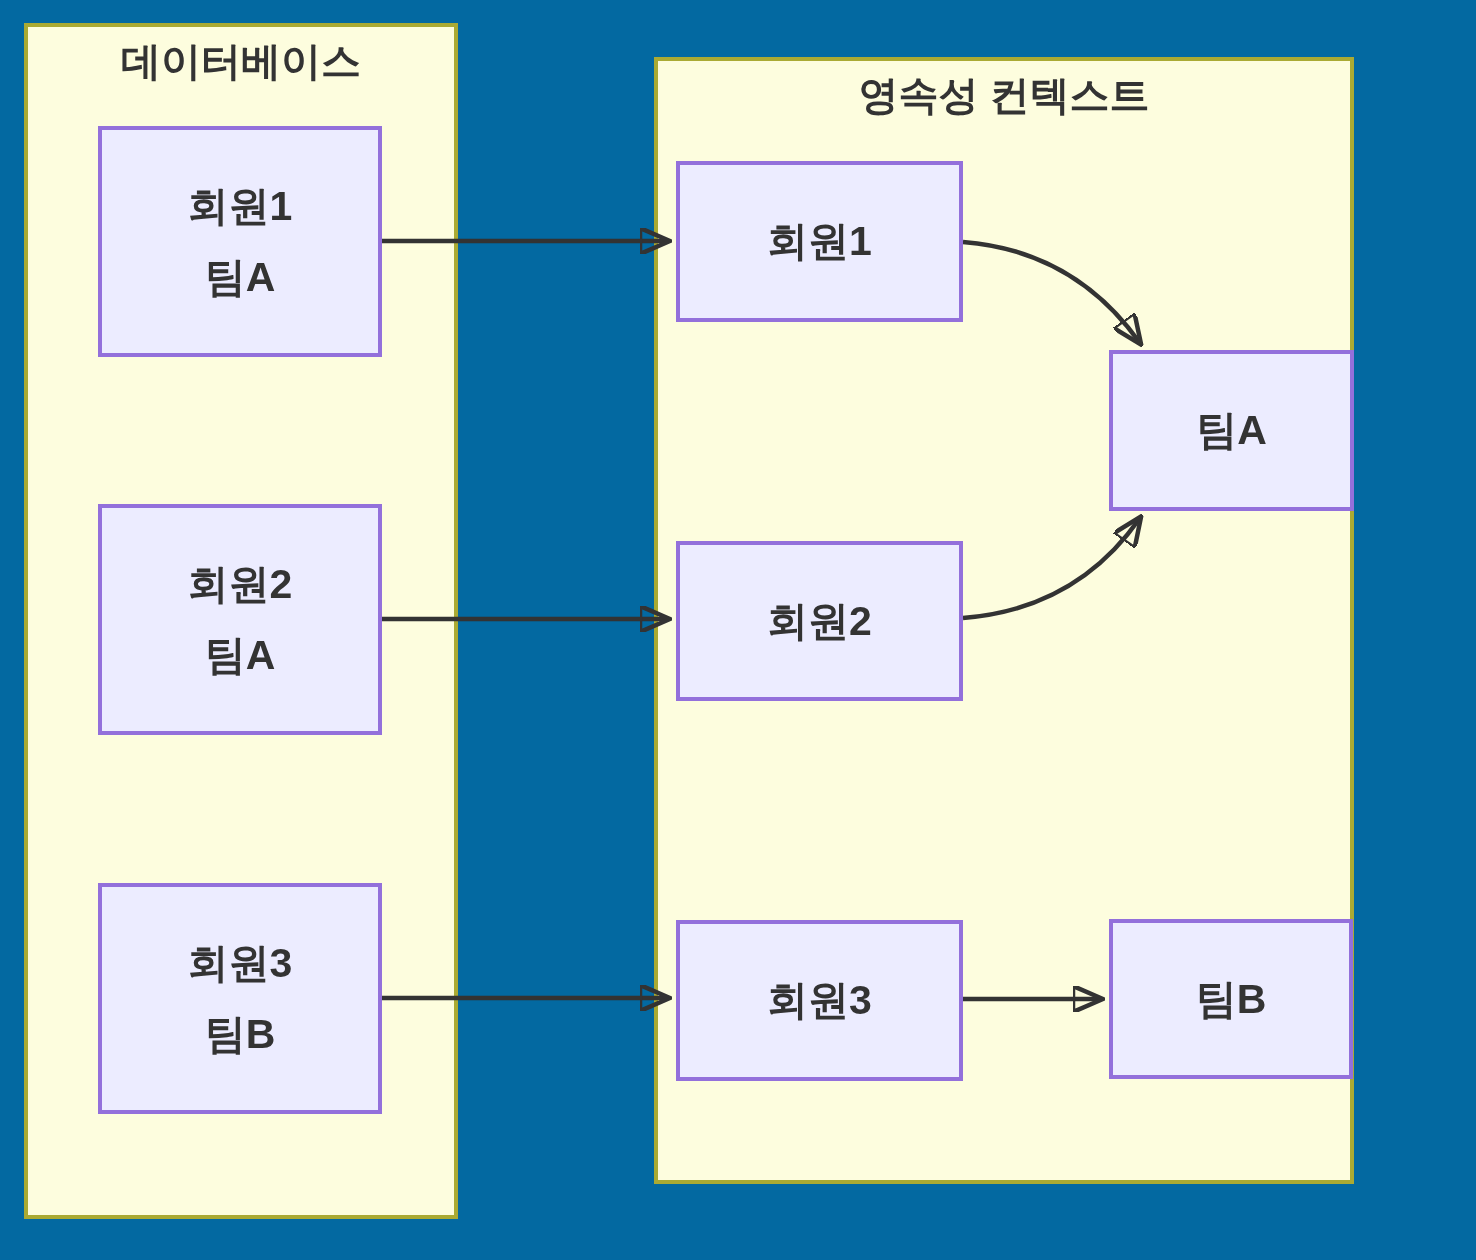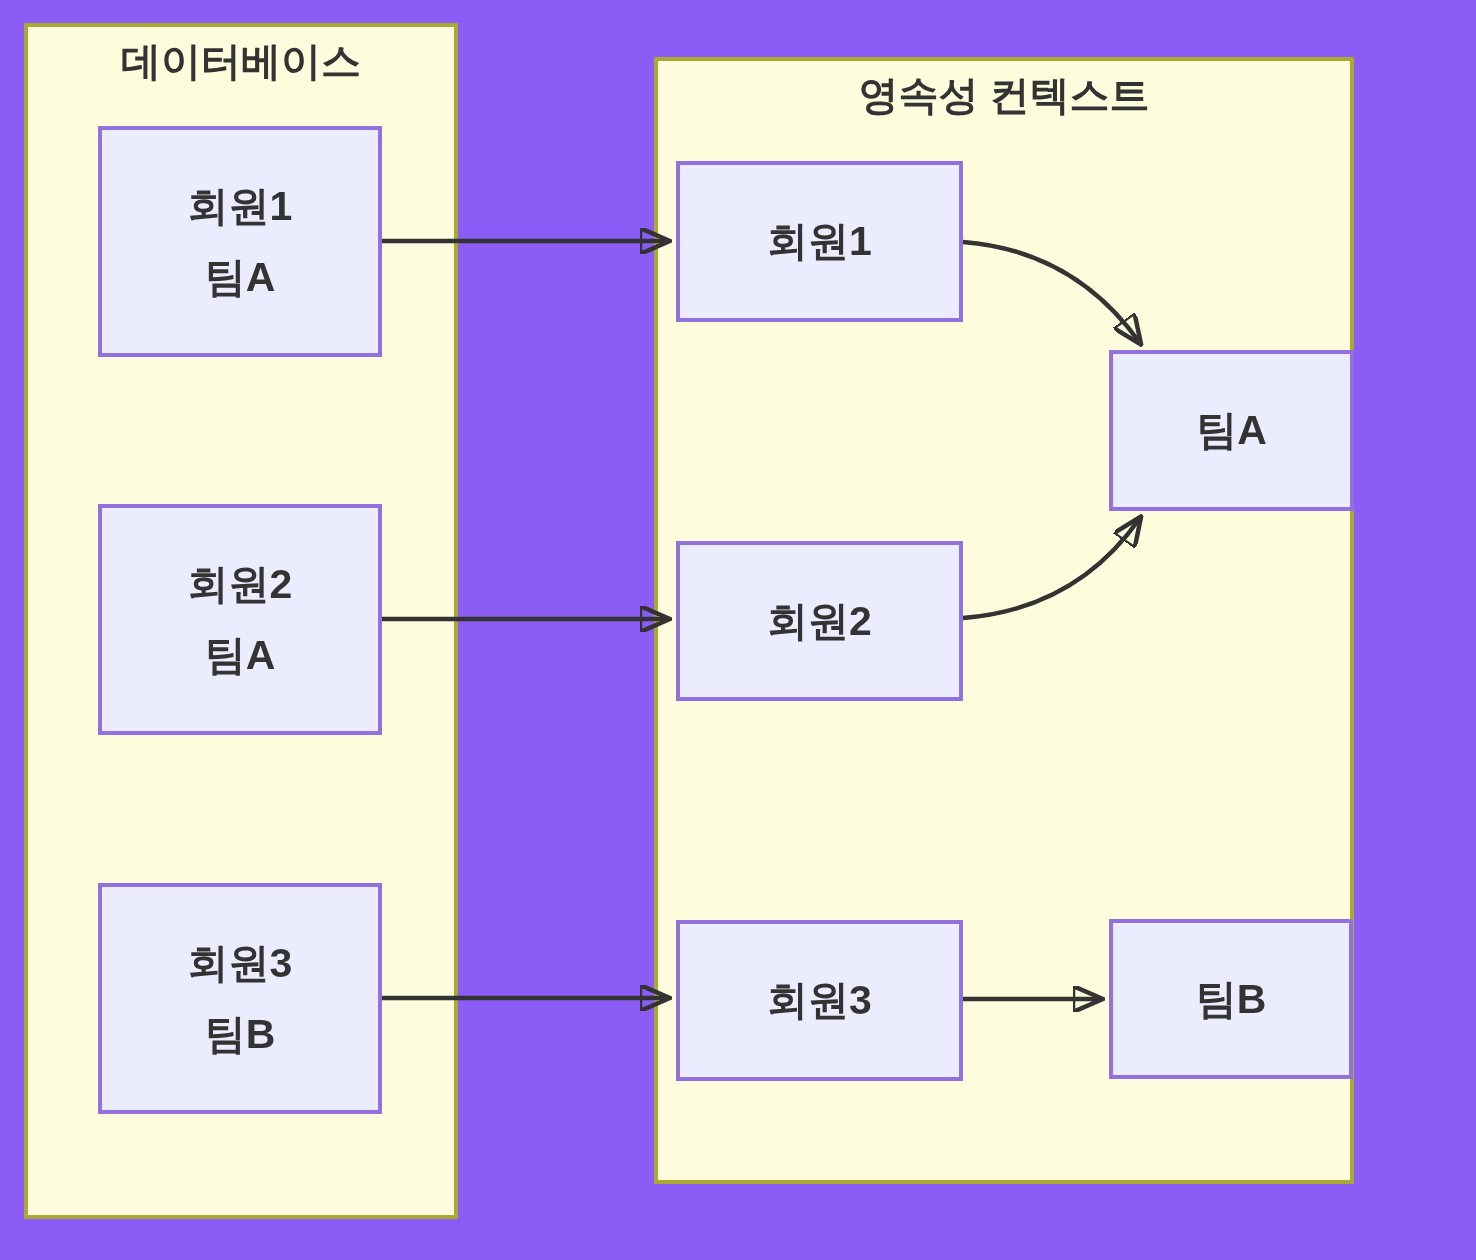--- a/index.html
+++ b/index.html
@@ -1,18 +1,18 @@
 <!DOCTYPE html>
 <html><head>
 <meta charset="utf-8">
 <style>
   html,body{margin:0;padding:0;background:#4b7252;}
   .canvas{
     position:relative;width:1476px;height:1260px;
-    background:#8b5cf6;overflow:hidden;
+    background:#0369a1;overflow:hidden;
     font-family:"Liberation Sans","DejaVu Sans",sans-serif;
     color:#333333;
   }
   .cluster{
     position:absolute;background:#fdfdde;border:4px solid #aaaa33;
     box-sizing:border-box;
   }
   #cluster-db{left:24px;top:23px;width:434px;height:1196px;}
   #cluster-pc{left:618px;top:57px;width:700px;height:1127px;margin-left:36px;}
   .cluster-title{

